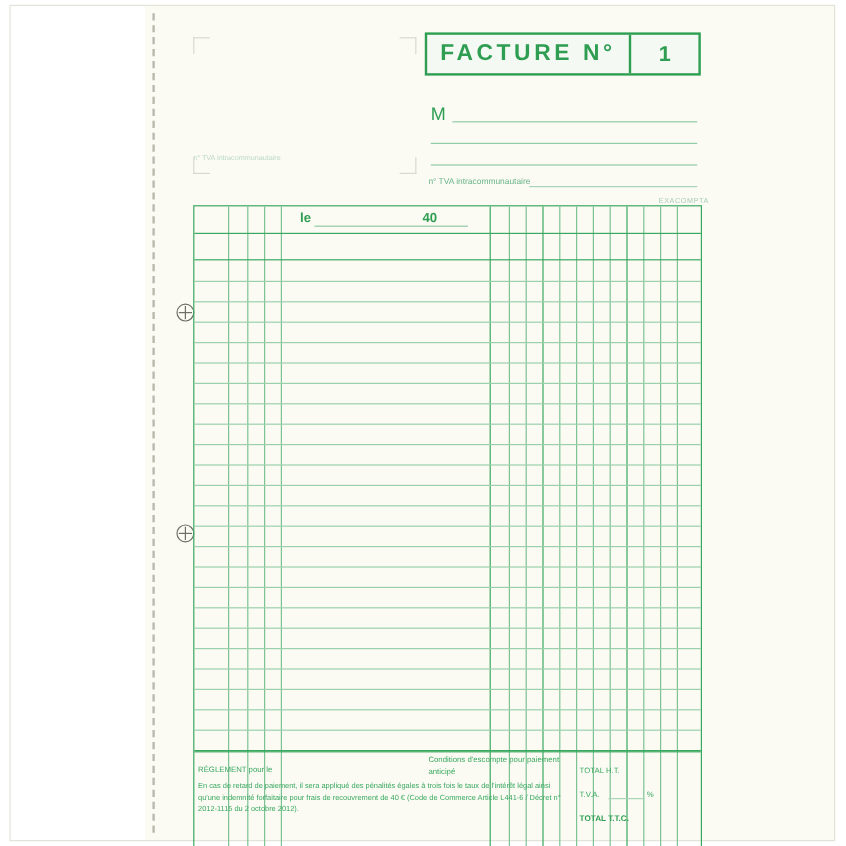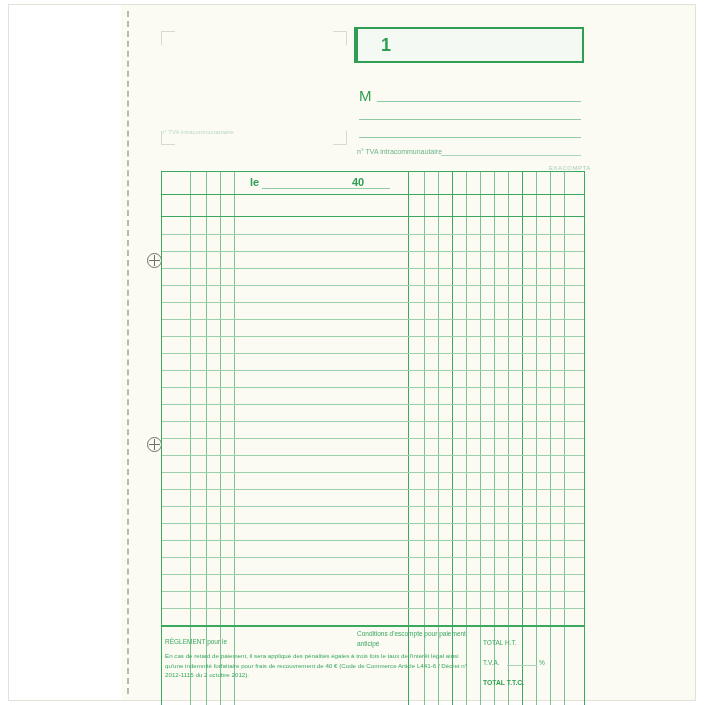--- a/index.html
+++ b/index.html
@@ -273,20 +273,21 @@
       <div class="punch p2"></div>
 
       <div class="crop tl"></div>
       <div class="crop tr"></div>
       <div class="crop bl"></div>
       <div class="crop br"></div>
 
       <div class="tva-small-left">n° TVA intracommunautaire</div>
 
       <div class="facture-box">
+        <div class="facture-label">FACTURE N°</div>
         <div class="facture-sep"></div>
         <div class="facture-num">1</div>
       </div>
 
       <div class="m-label">M</div>
       <div class="addr-line" style="left:368px; top:96px; width:204px;"></div>
       <div class="addr-line" style="left:350px; top:114px; width:222px;"></div>
       <div class="addr-line" style="left:350px; top:132px; width:222px;"></div>
 
       <div class="tva-small-right">n° TVA intracommunautaire</div>

